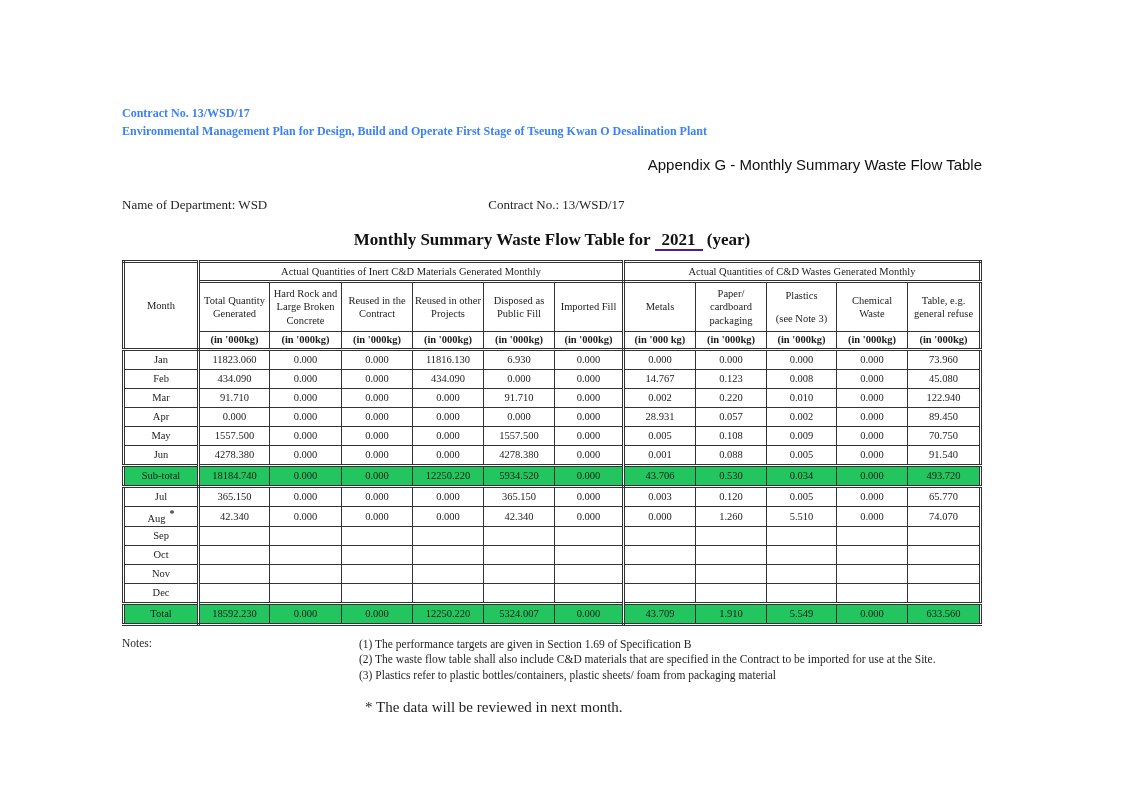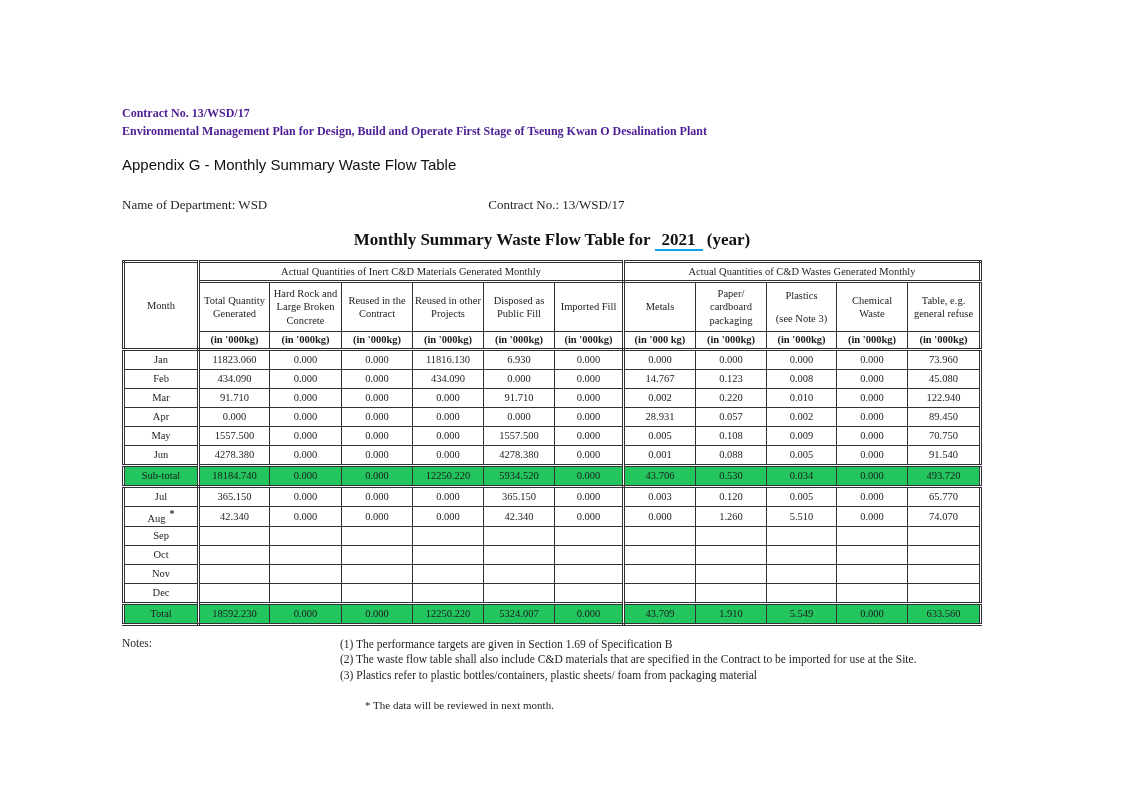--- a/index.html
+++ b/index.html
@@ -7,34 +7,35 @@
     position: relative;
     width: 1123px;
     height: 794px;
     background: #ffffff;
     font-family: "Liberation Serif", "DejaVu Serif", serif;
     color: #1f1f1f;
     overflow: hidden;
   }
   .doc { position: absolute; left: 122px; top: 104px; width: 860px; }
 
-  .hdr-line { font-weight: bold; font-size: 12px; line-height: 18px; color: #4c1d95; }
+  .hdr-line { font-weight: bold; font-size: 12px; line-height: 18px; color: #3b82f6; }
 
   .appendix {
     margin-top: 16px;
     font-family: "Liberation Sans", "DejaVu Sans", sans-serif;
     font-size: 15px;
     color: #111;
+    text-align: right;
   }
 
   .dept-row { margin-top: 24px; font-size: 13px; }
   .dept-row .dept { display: inline-block; width: 363px; }
 
   .tbl-title { margin-top: 17px; text-align: center; font-size: 17px; font-weight: bold; color: #111; }
-  .tbl-title .year { border-bottom: 2px solid #0ea5e9; padding: 0 7px; }
+  .tbl-title .year { border-bottom: 2px solid #4c1d95; padding: 0 7px; }
 
   table.waste { margin-top: 10px; border-collapse: collapse; table-layout: fixed; width: 857px; border: 3px double #333; }
   table.waste th, table.waste td {
     border: 1px solid #333;
     font-weight: normal;
     font-size: 10.5px;
     text-align: center;
     vertical-align: middle;
     padding: 1px 2px;
     overflow: hidden;
@@ -47,24 +48,24 @@
   tbody tr td { height: 16px; }
 
   .month-col { border-right: 3px double #333 !important; }
   .sec-divider { border-right: 3px double #333 !important; }
   tr.sec-row th { border-bottom: 3px double #333; margin-top: 16px; }
   tr.shaded td { background: #22c55e; border-top: 3px double #333; border-bottom: 3px double #333; }
 
   .plastics-sub { display: block; margin-top: 9px; }
   sup.flag { font-weight: bold; font-size: 10px; margin-left: 4px; }
 
-  .notes { margin-top: 11px; display: flex; font-size: 11.5px; }
+  .notes { margin-top: 11px; display: flex; font-size: 11.5px; gap: 19px; }
   .notes .notes-label { width: 218px; flex: 0 0 218px; }
   .notes .note-line { line-height: 15.5px; white-space: nowrap; }
-  .asterisk-note { margin-top: 16px; margin-left: 243px; font-size: 11px; }
+  .asterisk-note { margin-top: 16px; margin-left: 243px; font-size: 15px; }
 </style>
 </head>
 <body>
 
 <div class="page">
   <div class="doc">
 
     <div class="hdr-line">Contract No. 13/WSD/17</div>
     <div class="hdr-line">Environmental Management Plan for Design, Build and Operate First Stage of Tseung Kwan O Desalination Plant</div>
 

